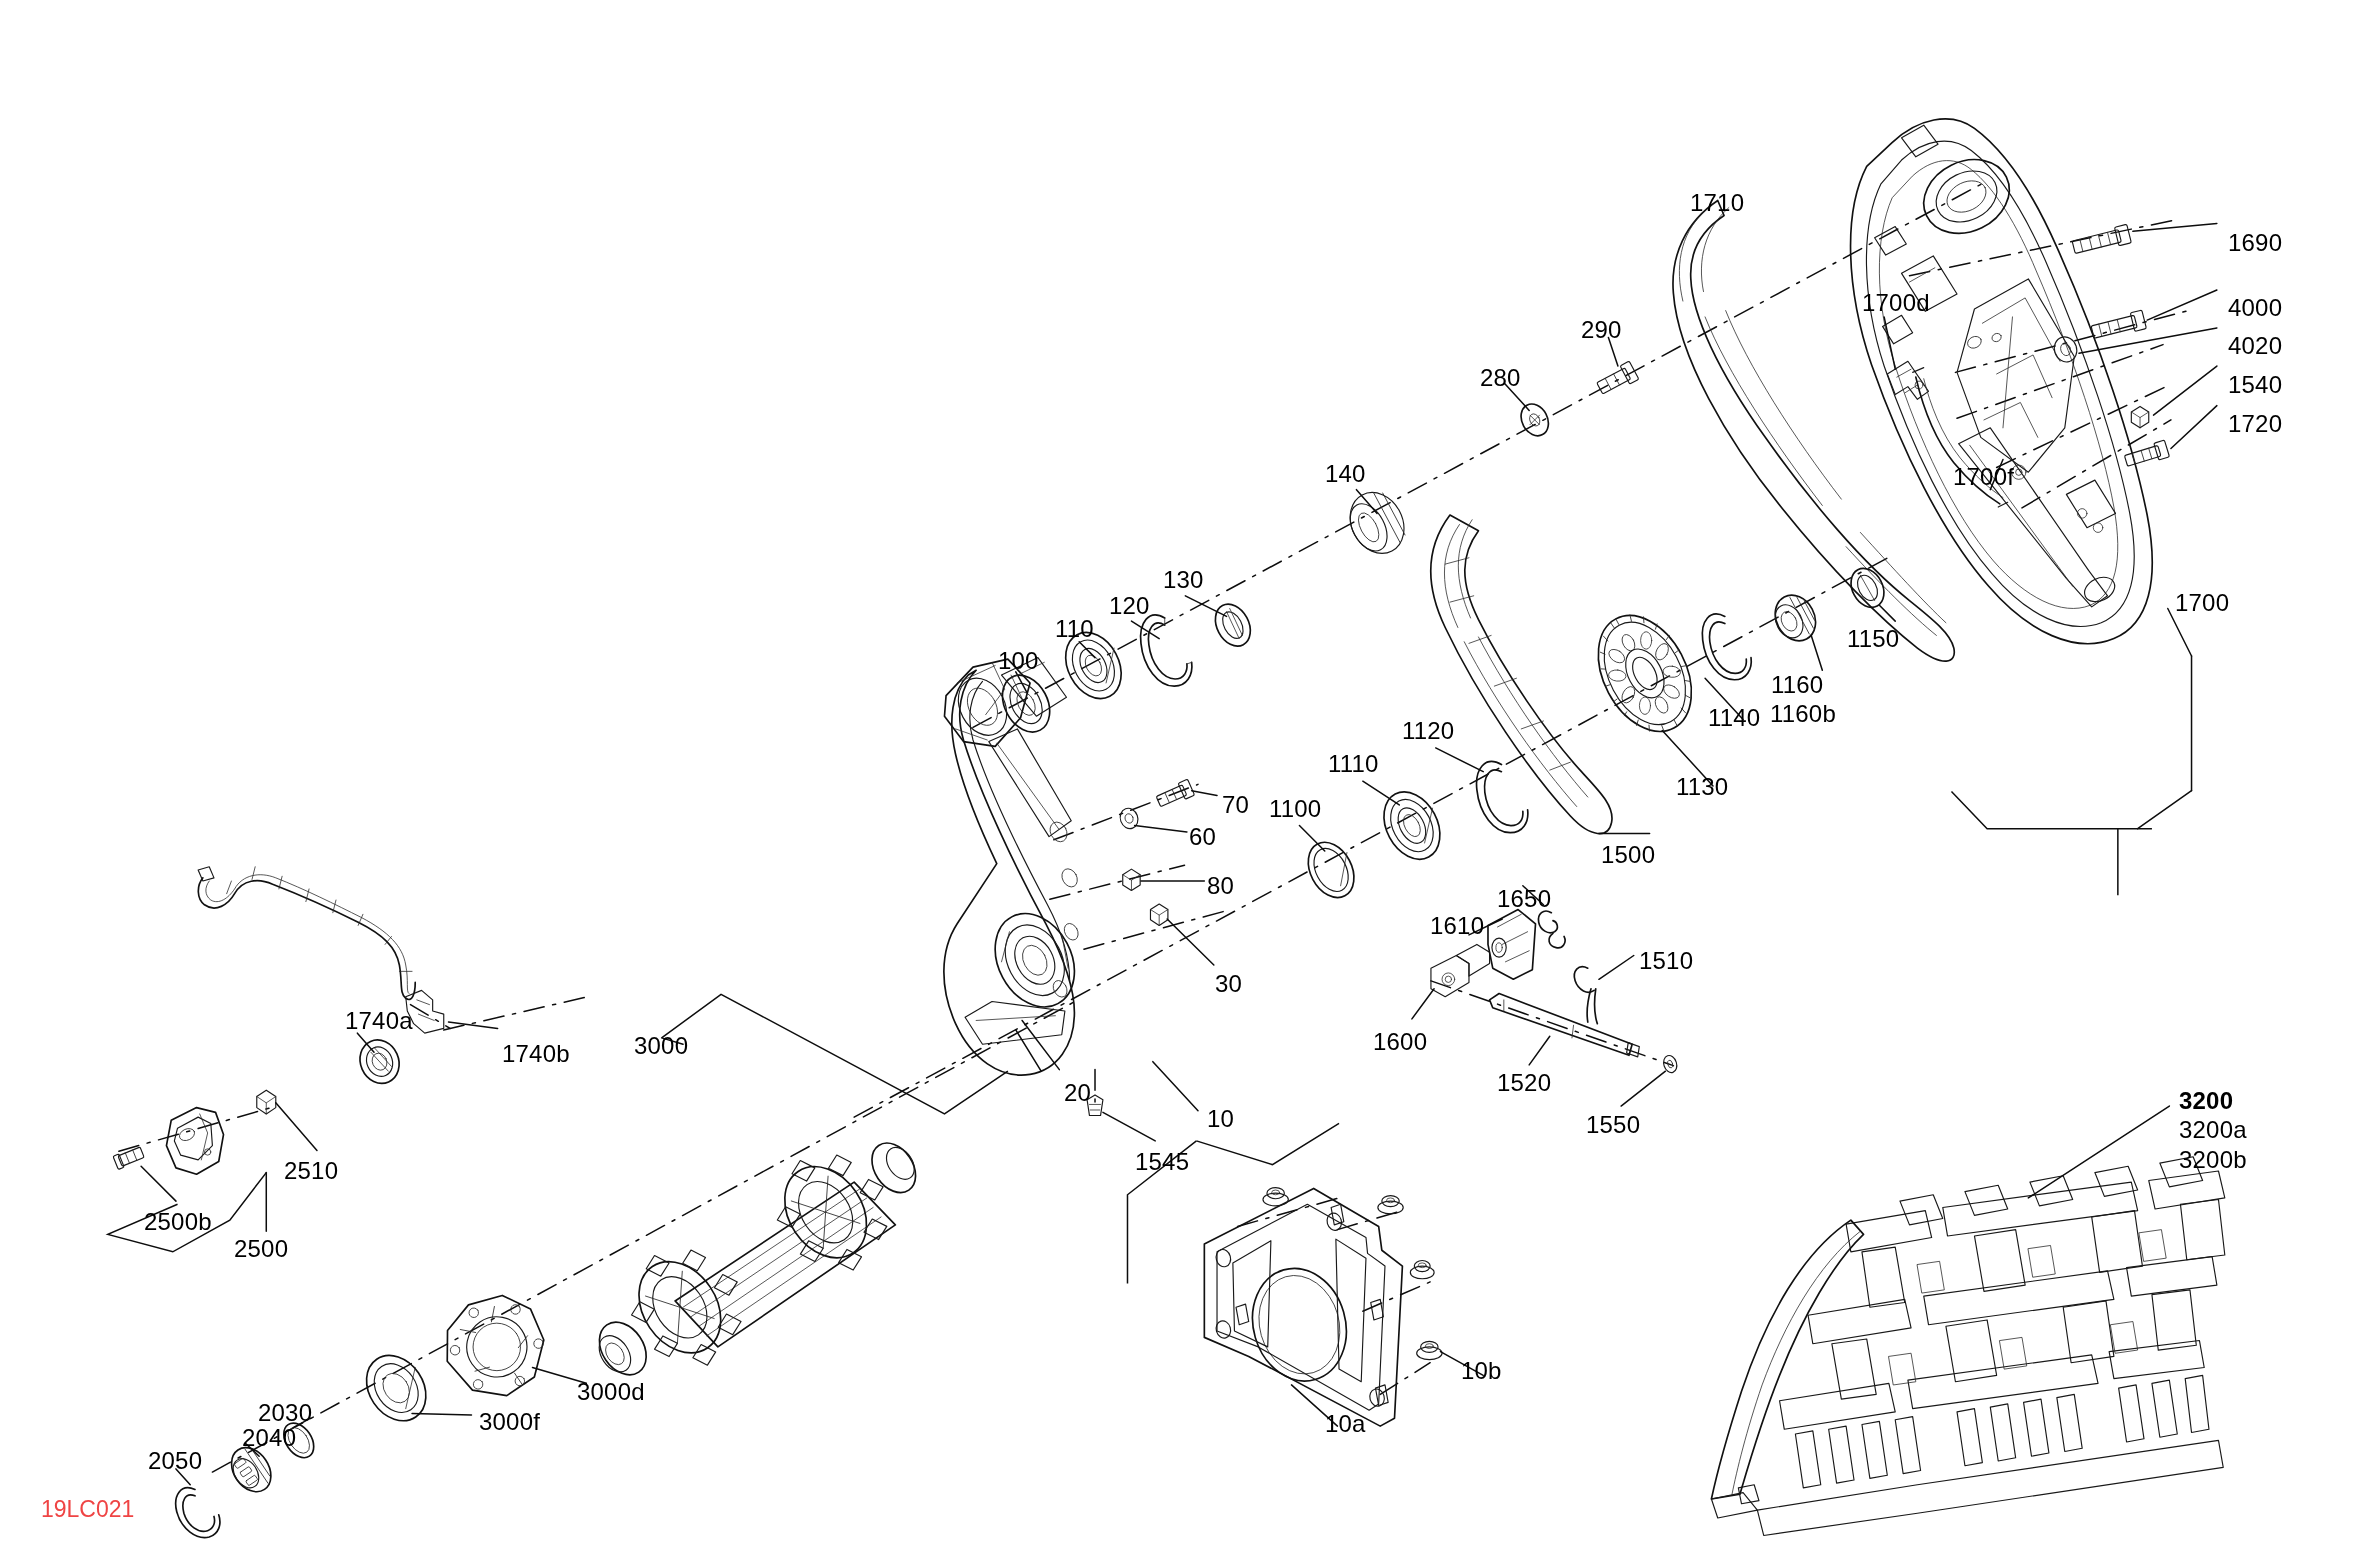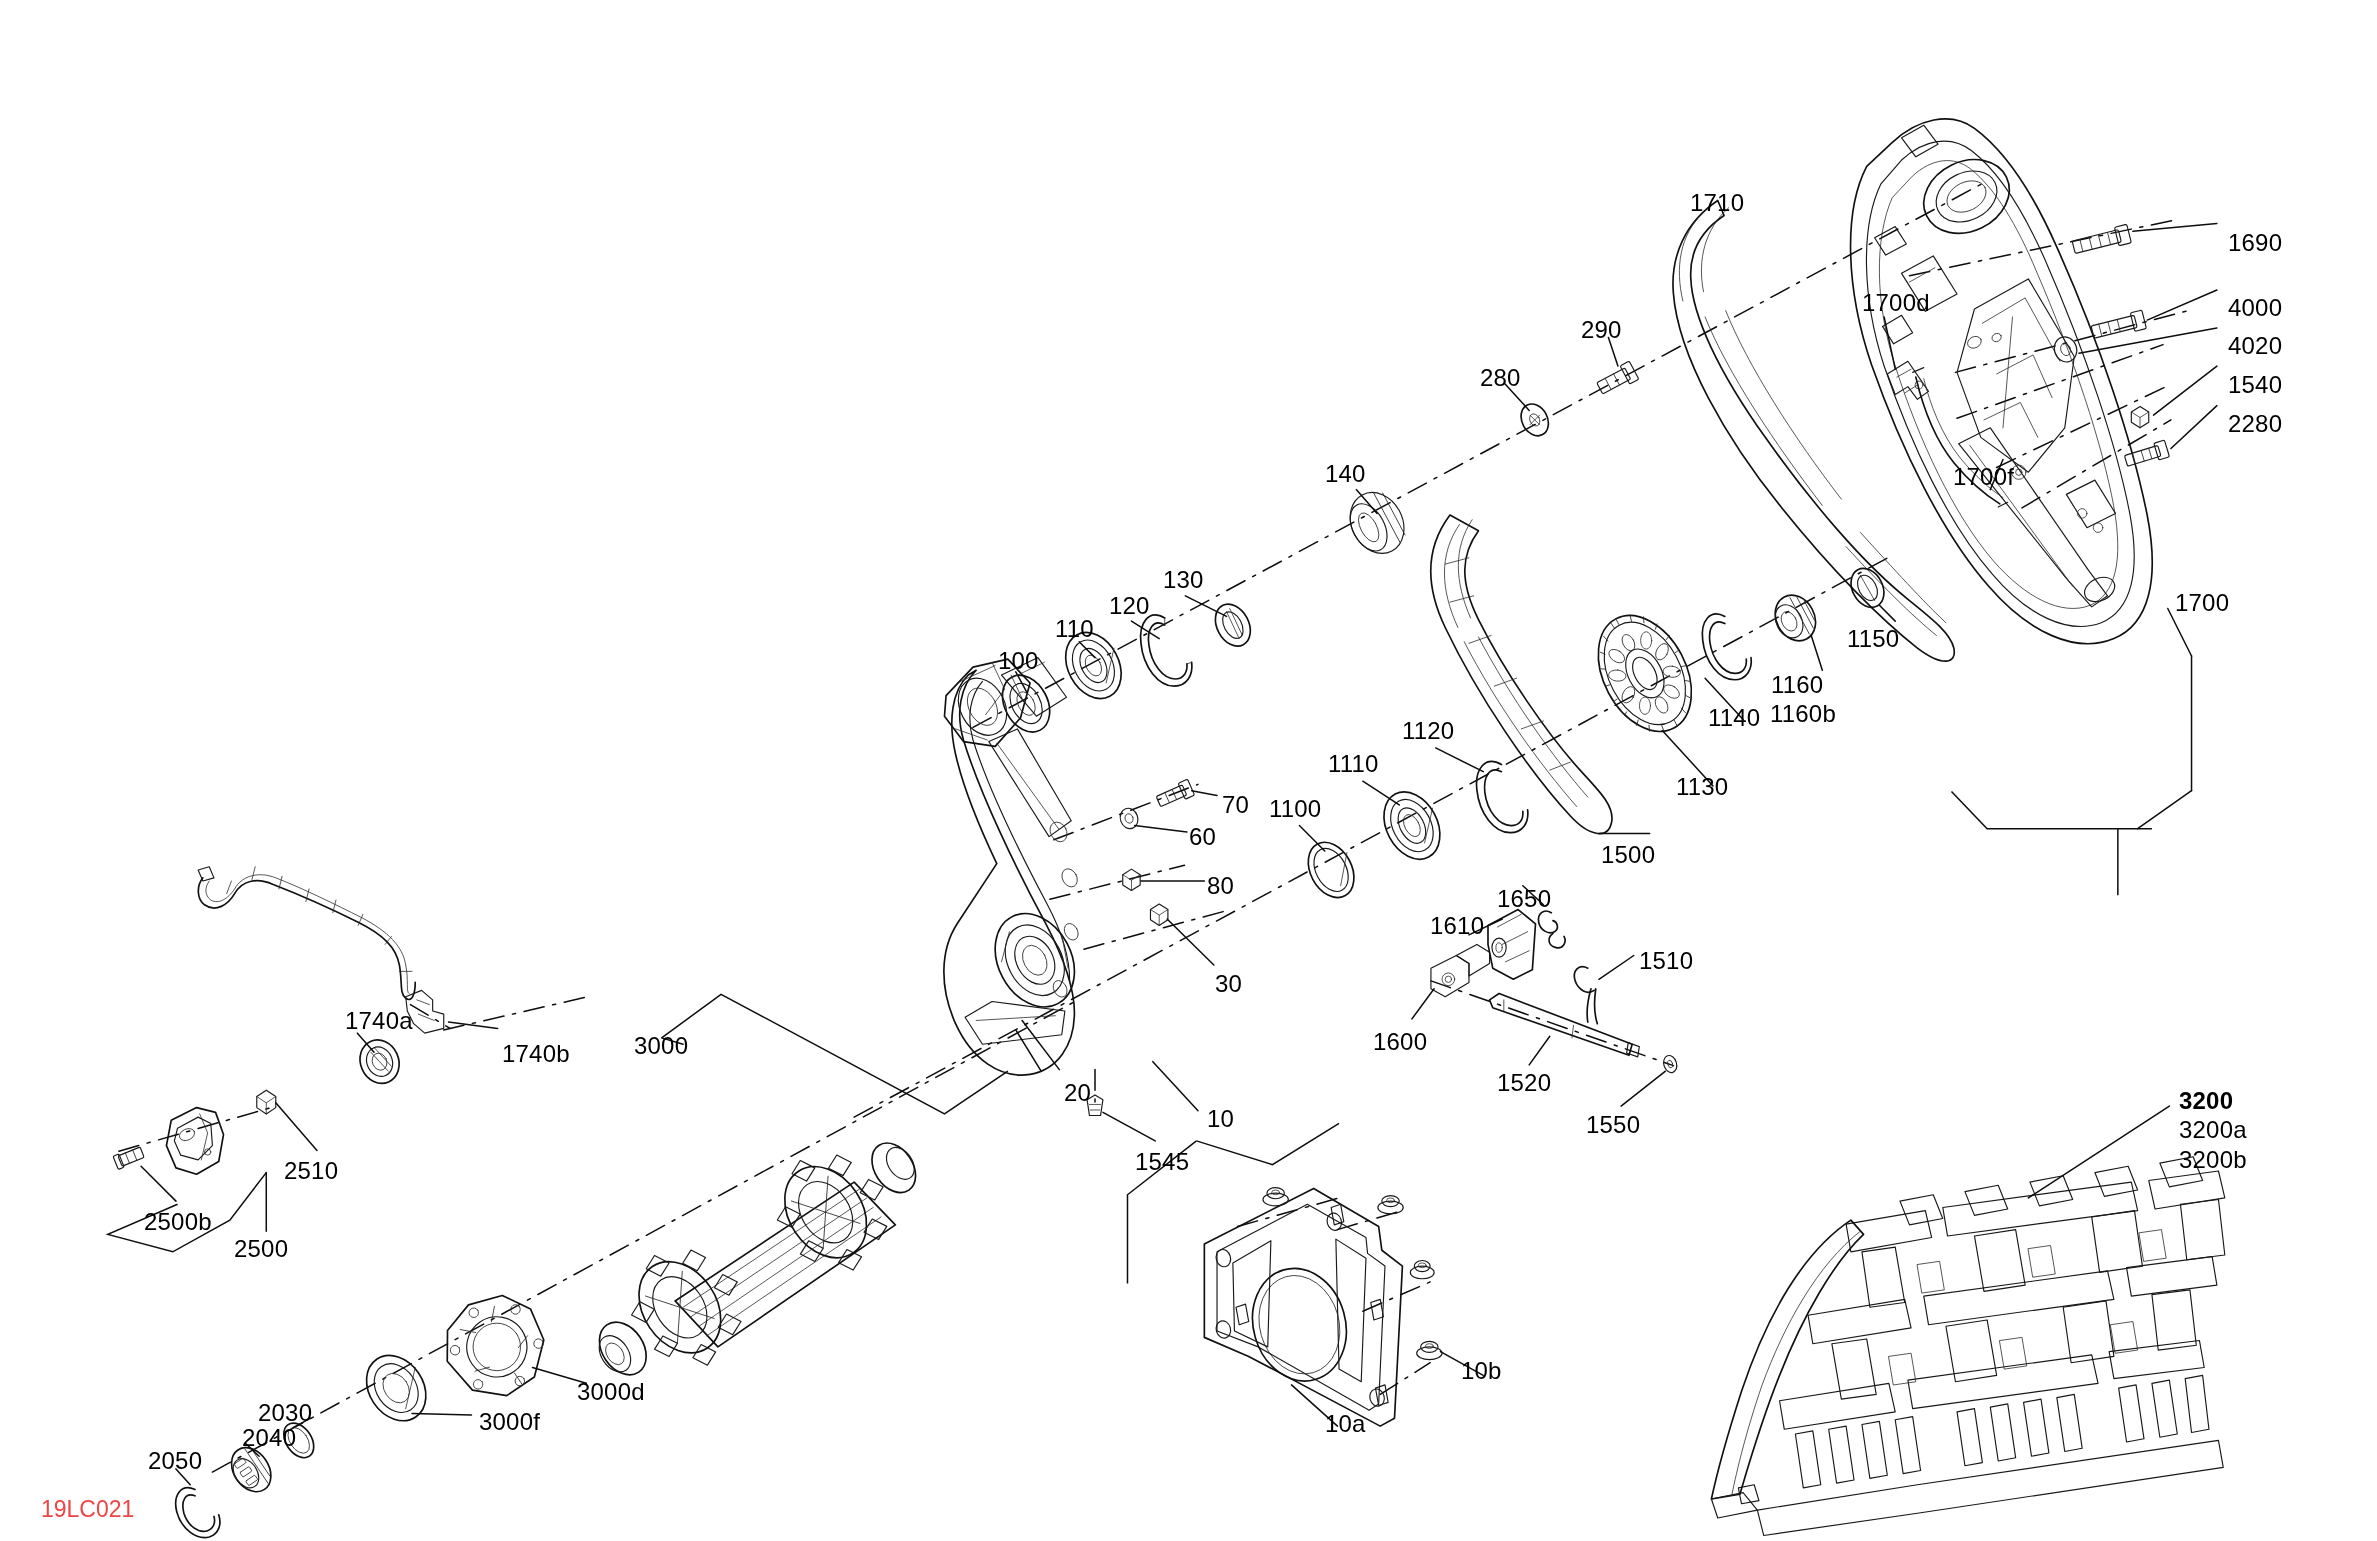--- a/index.html
+++ b/index.html
@@ -878,21 +878,21 @@
   <div id="callout-layer">
 
     <div class="callout" style="left:1653px; top:190px;margin-left:37px;">1710</div>
     <div class="callout" style="left:2228px; top:230px;">1690</div>
     <div class="callout" style="left:1862px; top:290px;">1700d</div>
     <div class="callout" style="left:2228px; top:295px;">4000</div>
     <div class="callout" style="left:2228px; top:333px;">4020</div>
     <div class="callout" style="left:1581px; top:317px;">290</div>
     <div class="callout" style="left:2228px; top:372px;">1540</div>
     <div class="callout" style="left:1480px; top:365px;">280</div>
-    <div class="callout" style="left:2228px; top:411px;">2280</div>
+    <div class="callout" style="left:2228px; top:411px;">1720</div>
     <div class="callout" style="left:1953px; top:464px;">1700f</div>
     <div class="callout" style="left:1325px; top:461px;">140</div>
     <div class="callout" style="left:2175px; top:590px;">1700</div>
     <div class="callout" style="left:1163px; top:567px;">130</div>
     <div class="callout" style="left:1109px; top:593px;">120</div>
     <div class="callout" style="left:1055px; top:616px;">110</div>
     <div class="callout" style="left:1771px; top:672px;">1160</div>
     <div class="callout" style="left:1847px; top:626px;">1150</div>
     <div class="callout" style="left:1770px; top:701px;">1160b</div>
     <div class="callout" style="left:998px; top:648px;">100</div>

